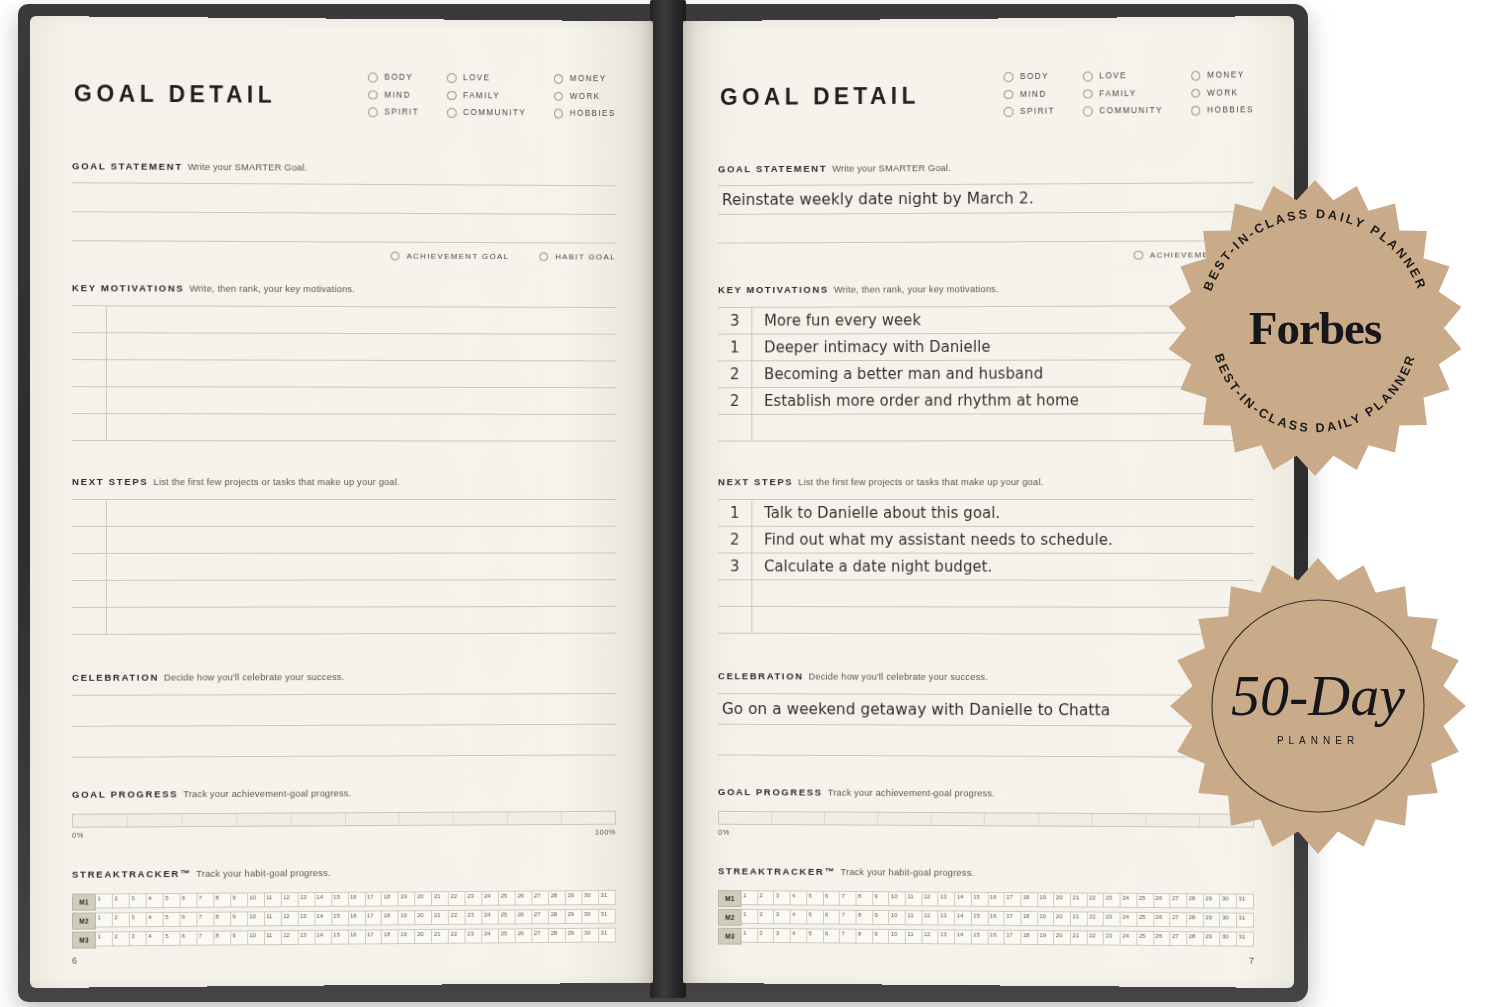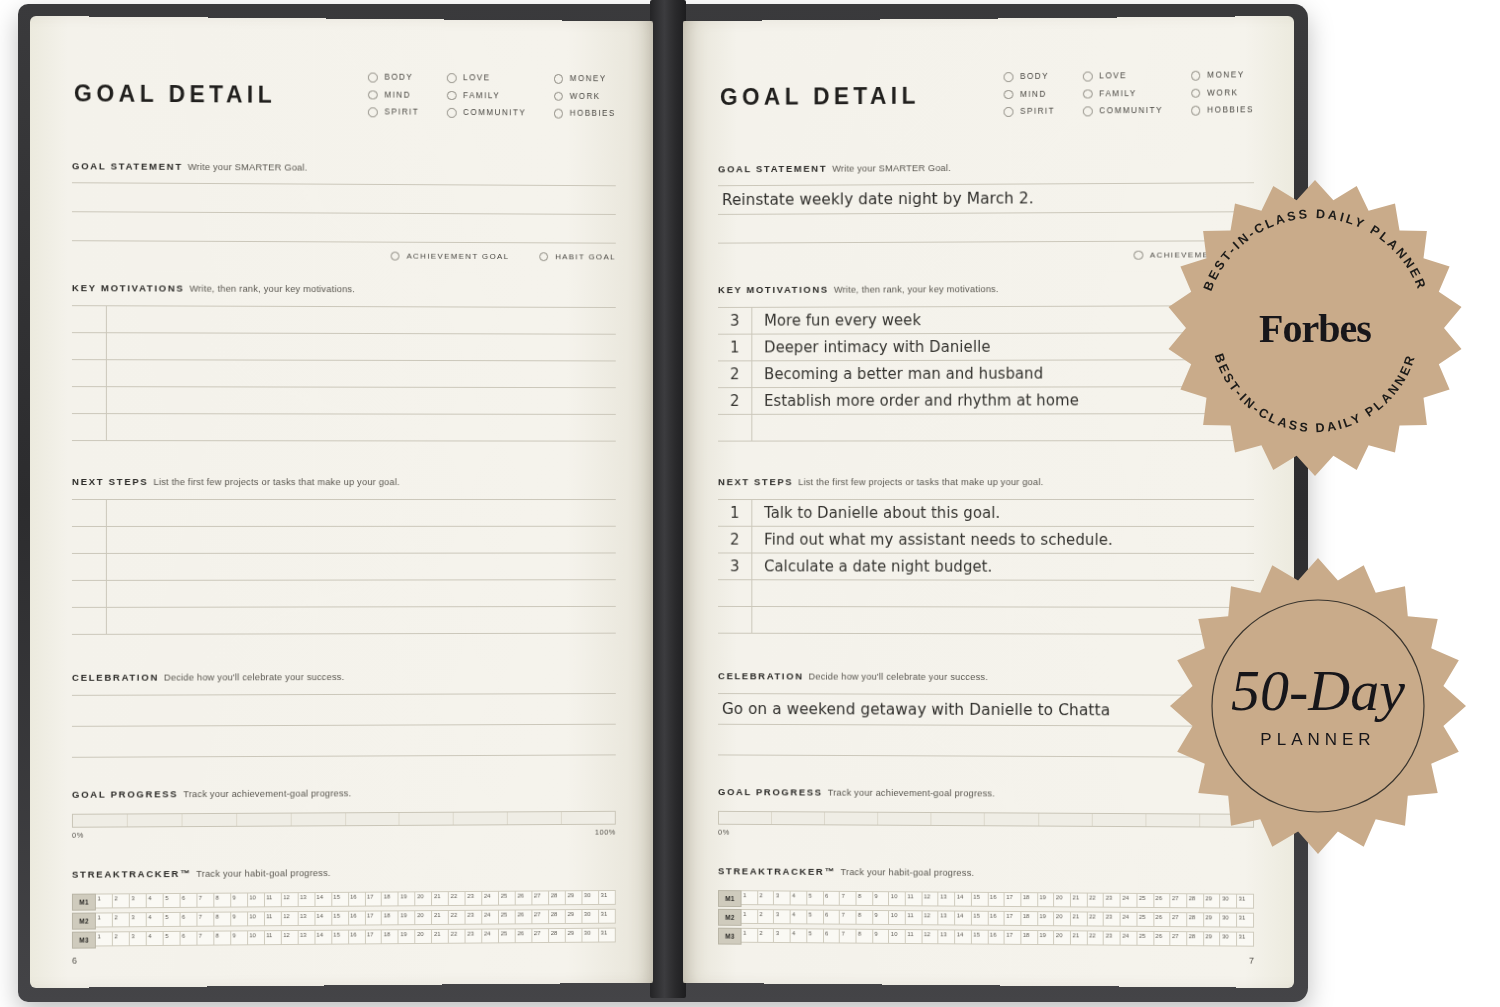--- a/index.html
+++ b/index.html
@@ -104,24 +104,24 @@
   .pgnum{position:absolute;bottom:22px;font-size:9px;color:#55524c;}
   .page.left .pgnum{left:42px;}
   .page.right .pgnum{right:40px;}
 
   
   .badge{position:absolute;}
   .badge .starwrap{position:relative;width:100%;height:100%;}
   .badge svg{display:block;}
   .badge .content{position:absolute;inset:0;display:flex;align-items:center;justify-content:center;flex-direction:column;}
   #forbes-badge{left:1160px;top:178px;width:310px;height:300px;}
-  #forbes-badge .fw{font-family:"Liberation Serif", serif;font-size:40px;font-weight:700;color:#17161a;letter-spacing:-1px;}
+  #forbes-badge .fw{font-family:"Liberation Serif", serif;font-size:47px;font-weight:700;color:#17161a;letter-spacing:-1px;}
   #planner-badge{left:1168px;top:556px;width:300px;height:300px;}
   #planner-badge .num{font-family:"Liberation Serif", serif;font-size:58px;color:#17161a;font-style:italic;line-height:1;}
-  #planner-badge .sub{font-size:17px;letter-spacing:5px;color:#17161a;margin-top:10px;}
+  #planner-badge .sub{font-size:10px;letter-spacing:5px;color:#17161a;margin-top:10px;}
   .arctext{font-size:12.6px;letter-spacing:2.6px;fill:#1c1b19;font-family:"Liberation Sans",sans-serif;font-weight:600;}
 </style>
 </head>
 <body>
 
 <div class="scene">
 
   <div class="cover"></div>
   <div class="spine"></div>
 

